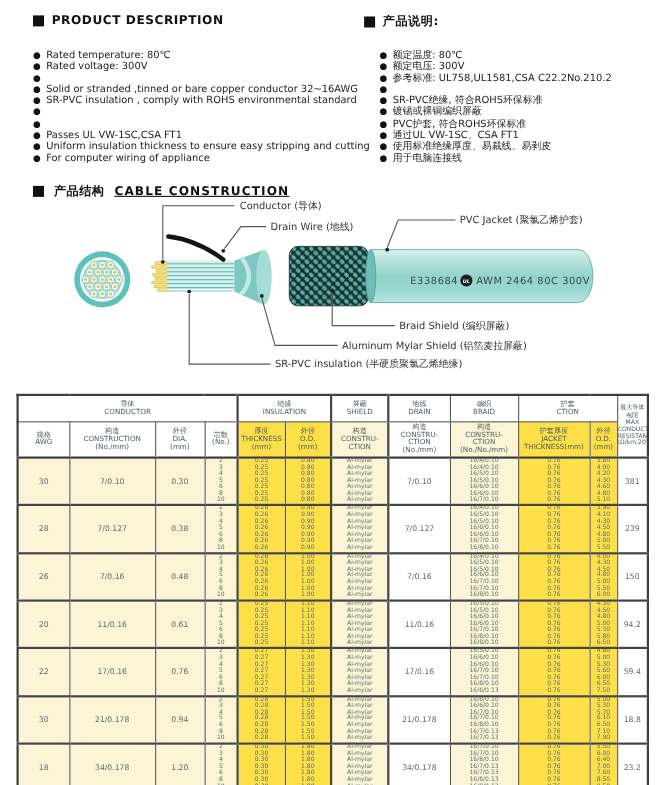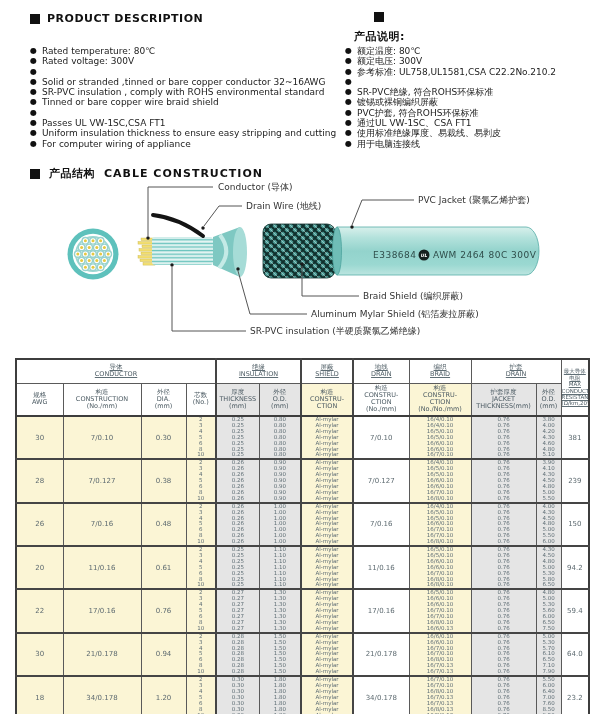--- a/index.html
+++ b/index.html
@@ -18,32 +18,32 @@
   
   .diagram{position:absolute;left:15px;top:170px;}
   .dlabel{font-size:9px;fill:#333;}
   .leader{stroke:#555;stroke-width:1;fill:none;}
   .ldot{fill:#1a1a1a;}
   
   table.spec{position:absolute;left:15px;top:358px;width:573px;border-collapse:collapse;
              table-layout:fixed;text-align:center;color:#5f6e75;}
   table.spec{border:2px solid #3d3d3d;}
   .spec td{border:1px solid #5a5a5a;padding:0;vertical-align:middle;overflow:hidden;}
-  .spec tr.g{height:24px;text-decoration:underline;}
+  .spec tr.g{height:24px;}
   .spec tr.s{height:33px;}
   .spec tr.s td{border-bottom:2px solid #3d3d3d;}
   .spec tr.d{height:43px;padding-left:36px;}
   .spec tr.d td{border-top:2px solid #454545;}
   .gb{border-left:2px solid #454545 !important;}
   .hc{font-size:6.5px;line-height:7px;white-space:pre-line;color:#4c5b63;}
   .hres{font-size:5.5px;line-height:6.4px;white-space:pre-line;color:#4c5b63;}
   .sm{font-size:5.5px;line-height:5.9px;white-space:pre-line;letter-spacing:0;}
   .md{font-size:7px;color:#5d6a70;}
   .y{background:#FBF5D5;}
-  .b{background:#e5e5e5;}
+  .b{background:#fde047;}
 </style>
 </head>
 <body>
 
 <div class="page">
 
   <div class="sec-title" style="left:30px;top:12px;">
     <span class="sq"></span>
     <span class="en">PRODUCT DESCRIPTION</span>
   </div>
@@ -62,40 +62,39 @@
     <li>
         <span class="dot">●</span>
         <span>Solid or stranded ,tinned or bare copper conductor 32~16AWG</span>
       </li>
     <li>
         <span class="dot">●</span>
         <span>SR-PVC insulation , comply with ROHS environmental standard</span>
       </li>
     <li>
         <span class="dot">●</span>
-        <span>Tinned or bare copper wire braid shield</span>
       </li>
     <li>
         <span class="dot">●</span>
       </li>
     <li>
         <span class="dot">●</span>
         <span>Passes UL VW-1SC,CSA FT1</span>
       </li>
     <li>
         <span class="dot">●</span>
         <span>Uniform insulation thickness to ensure easy stripping and cutting</span>
       </li>
     <li>
         <span class="dot">●</span>
         <span>For computer wiring of appliance</span>
       </li>
   </ul>
 
-  <div class="sec-title" style="left:354px;top:12px;flex-direction:column;">
+  <div class="sec-title" style="left:331px;top:12px;">
     <span class="sq"></span>
     <span>产品说明:</span>
   </div>
   <ul class="desc-list" style="left:345px;top:46px;">
     <li>
         <span class="dot">●</span>
         <span>额定温度: 80℃</span>
       </li>
     <li>
         <span class="dot">●</span>
@@ -130,21 +129,21 @@
       </li>
     <li>
         <span class="dot">●</span>
         <span>用于电脑连接线</span>
       </li>
   </ul>
 
   <div class="sec-title" style="left:30px;top:166px;gap:9px;align-items:center;">
     <span class="sq"></span>
     <span>产品结构</span>
-    <span style="letter-spacing:1px;">CABLE CONSTRUCTION</span>
+    <span style="letter-spacing:1px;text-decoration:underline;">CABLE CONSTRUCTION</span>
   </div>
 
   <svg class="diagram" width="575" height="185" viewBox="0 0 575 185">
     <defs>
       <pattern id="corePat" width="8" height="3.6" patternUnits="userSpaceOnUse">
         <rect width="8" height="3.6" fill="#E6F5F3"></rect>
         <path d="M0,1.4 H8" stroke="#69C3BD" stroke-width="1.4"></path>
       </pattern>
       <pattern id="braidPat" width="8" height="8" patternUnits="userSpaceOnUse">
         <rect width="8" height="8" fill="#4E9D97"></rect>
@@ -290,21 +289,21 @@
 CONDUCTOR</td>
       <td colspan="2" class="hc gb">绝缘
 INSULATION</td>
       <td class="hc gb">屏蔽
 SHIELD</td>
       <td class="hc gb">地线
 DRAIN</td>
       <td class="hc">编织
 BRAID</td>
       <td colspan="2" class="hc">护套
-DRAIN</td>
+CTION</td>
       <td rowspan="2" class="hres">最大导体电阻
 MAX CONDUCTOR
 RESISTANCE
 (Ω/km,20℃,DC)</td>
     </tr>
     <tr class="s">
       <td class="hc">规格
 AWG</td>
       <td class="hc">构造
 CONSTRUCTION
@@ -666,21 +665,21 @@
 0.76
 0.76
 0.76</td>
       <td class="sm b">5.00
 5.30
 5.70
 6.10
 6.50
 7.10
 7.90</td>
-      <td class="md">64.0</td>
+      <td class="md">18.8</td>
     </tr>
     <tr class="d">
       <td class="md y">18</td>
       <td class="md y">34/0.178</td>
       <td class="md y">1.20</td>
       <td class="sm y">2
 3
 4
 5
 6

